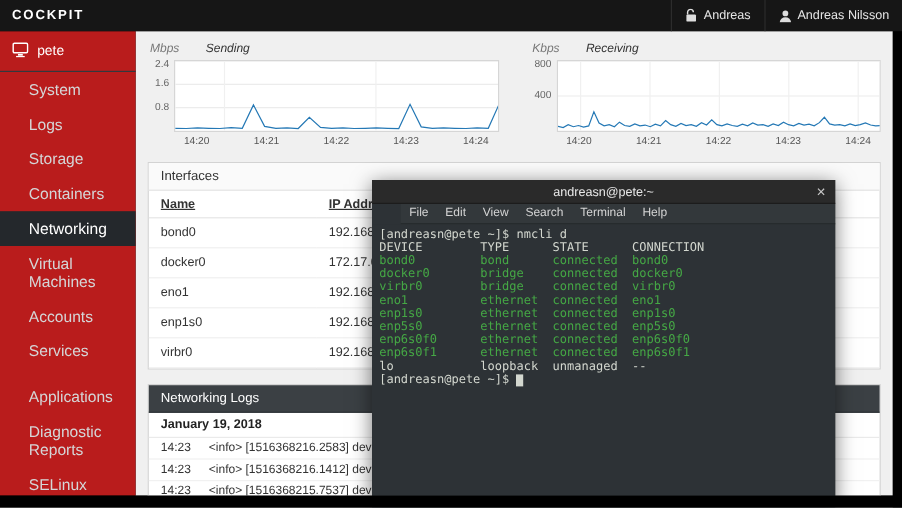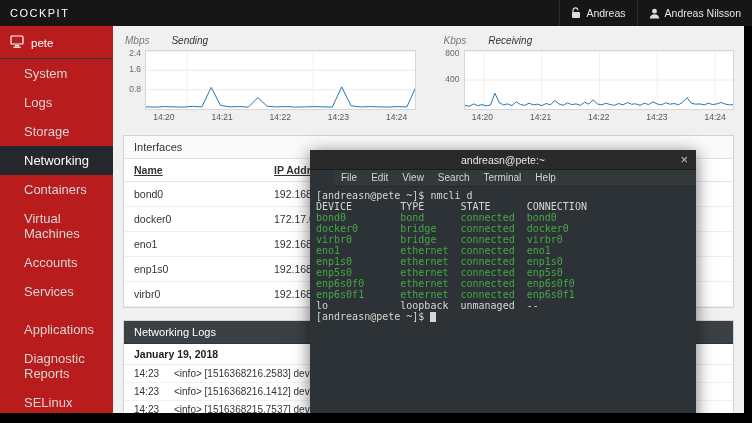--- a/index.html
+++ b/index.html
@@ -2,21 +2,21 @@
 <html><head>
 <meta charset="utf-8">
 <style>
   * { box-sizing: border-box; margin: 0; padding: 0; }
   html,body { width:752px; height:423px; overflow:hidden; }
   body { background:#000; font-family:"Liberation Sans",sans-serif; position:relative; }
 
   
   .topbar { position:absolute; top:0; left:0; width:752px; height:26px; background:#161616;
             display:flex; align-items:center; justify-content:space-between; z-index:70; }
-  .brand { color:#fff; font-size:11px; font-weight:normal; letter-spacing:1.5px; margin-left:10px; }
+  .brand { color:#fff; font-size:11px; font-weight:bold; letter-spacing:1.5px; margin-left:10px; }
   .topbar-right { display:flex; height:100%; }
   .tb-btn { background:transparent; border:none; border-left:1px solid #2c2c2c; color:#e6e6e6;
             font-size:10.5px; display:flex; align-items:center; gap:5px; padding:0 11px;
             font-family:inherit; cursor:pointer; }
   .tb-btn svg { display:block; }
 
   
   .sidebar { position:absolute; left:0; top:26px; width:113px; height:387px; background:#b91c1c; z-index:10; }
   .host { display:flex; align-items:center; gap:7px; padding:9px 10px 8px 10px; color:#fff;
           font-size:11.5px; border-bottom:1px solid #33383d; cursor:pointer; }
@@ -107,22 +107,22 @@
           <rect x="5" y="10" width="4" height="1.4" fill="#fff"></rect>
           <rect x="3.4" y="11.6" width="7.2" height="1.2" fill="#fff"></rect>
         </svg>
     </span>
     <span>pete</span>
   </div>
   <nav id="nav">
       <div class="nav-item">System</div>
       <div class="nav-item">Logs</div>
       <div class="nav-item">Storage</div>
+      <div class="nav-item">Containers</div>
       <div class="nav-item active">Networking</div>
-      <div class="nav-item">Containers</div>
       <div class="nav-item">Virtual Machines</div>
       <div class="nav-item">Accounts</div>
       <div class="nav-item">Services</div>
       <div class="nav-item gap">Applications</div>
       <div class="nav-item">Diagnostic Reports</div>
       <div class="nav-item">SELinux</div>
       <div class="nav-item">Software Updates</div>
       <div class="nav-item">Terminal</div>
     </nav>
 </aside>

